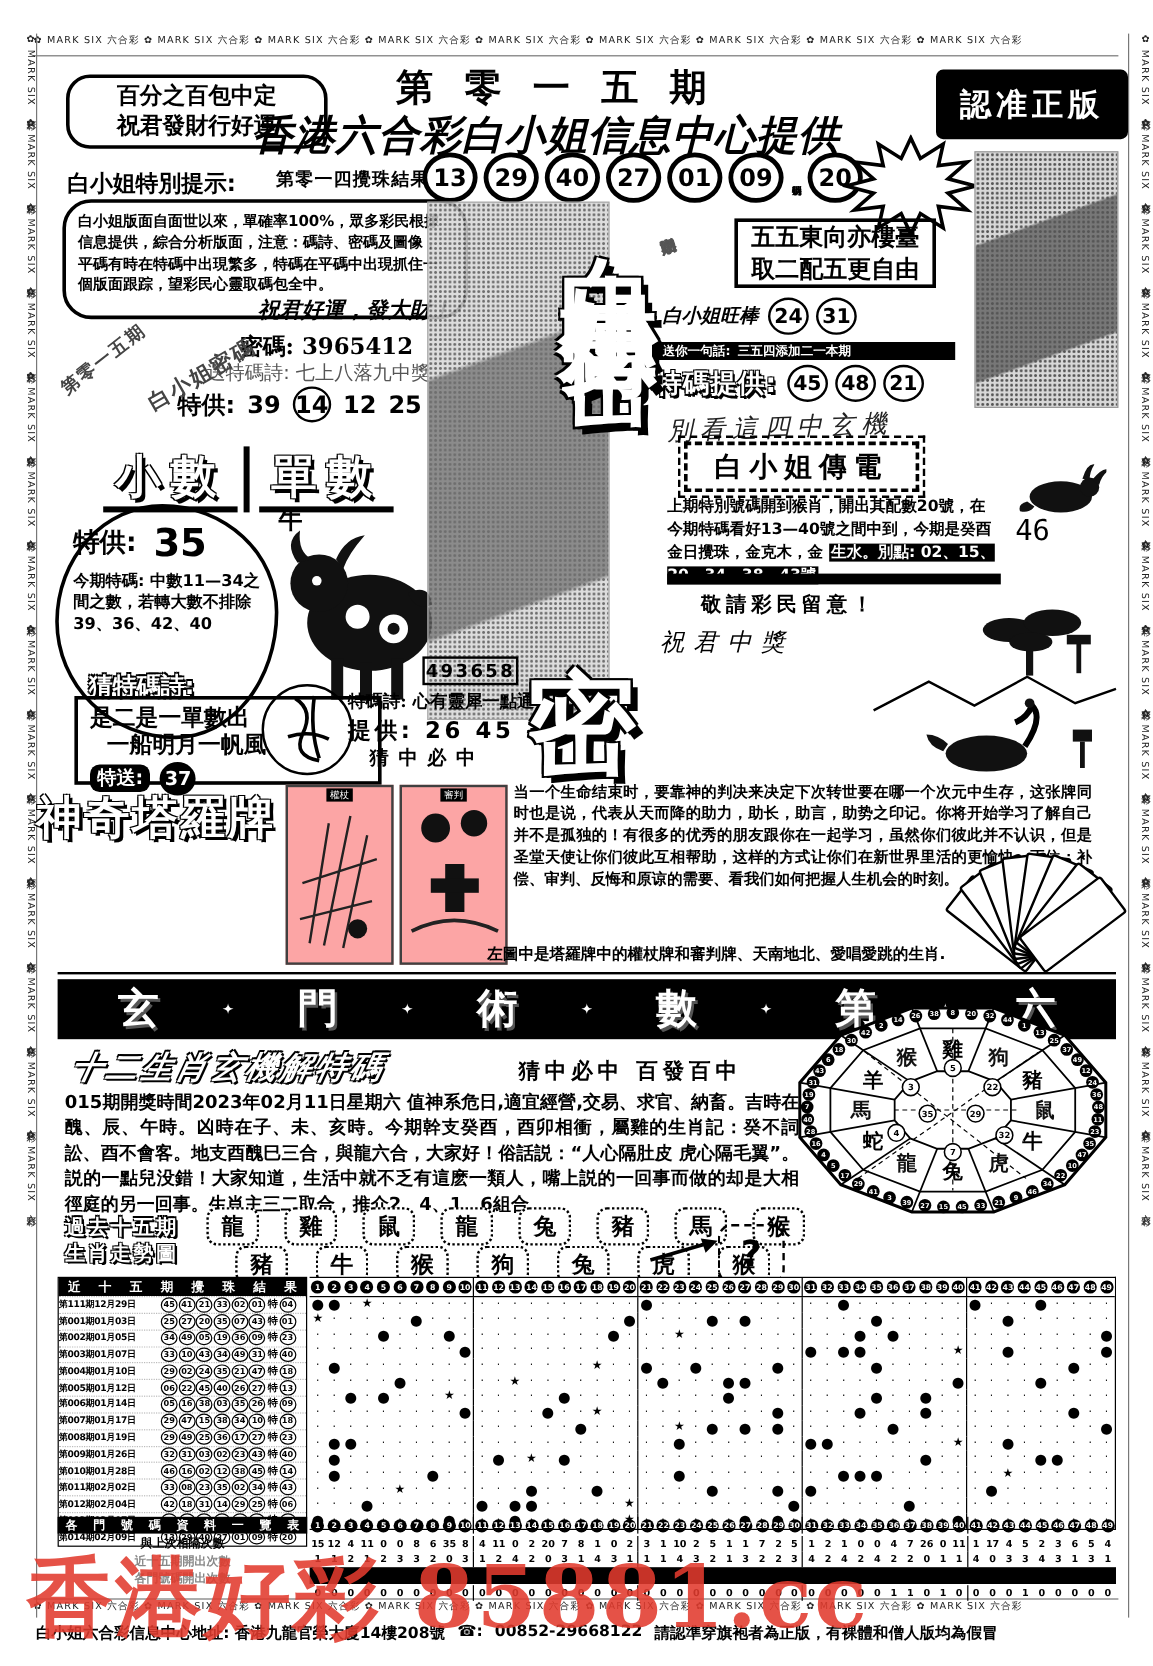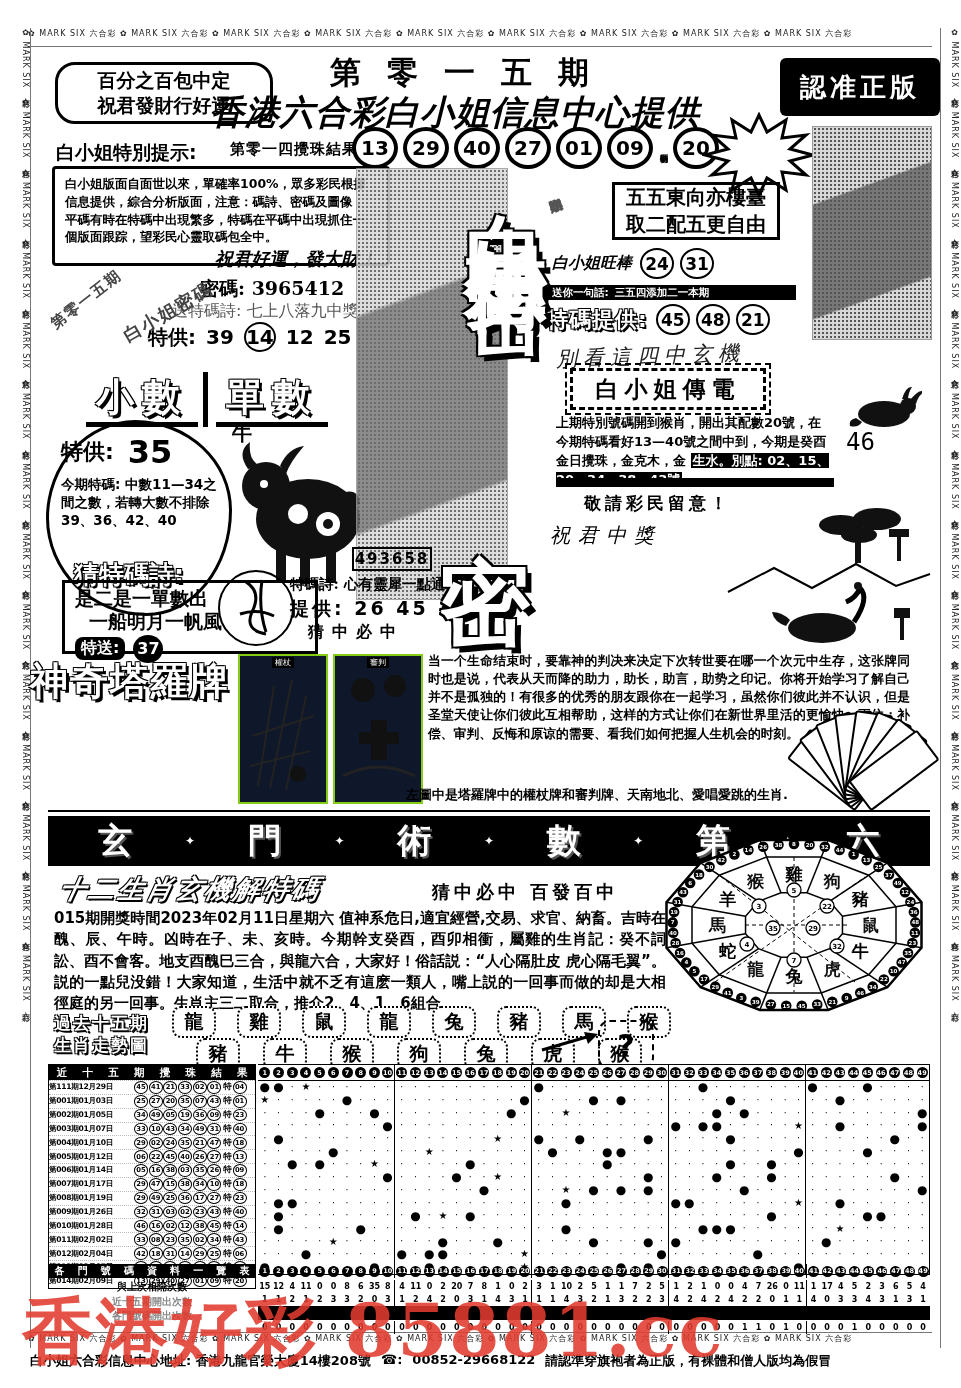--- a/index.html
+++ b/index.html
@@ -27,21 +27,21 @@
   .rc{width:38px;height:34px;border:4px solid #000;border-radius:50%;display:flex;align-items:center;
       justify-content:center;font-size:20px;font-weight:bold;background:#fff;}
   .sp-label{writing-mode:vertical-rl;font-size:8px;font-weight:bold;line-height:1;margin:0 1px;}
   .starburst{left:702px;top:112px;}
   .photo{background-color:#d8d8d8;background-image:radial-gradient(#555 1px,transparent 1.3px),
          linear-gradient(160deg,transparent 30%,rgba(40,40,40,.55) 31%,rgba(40,40,40,.55) 75%,transparent 76%);
          background-size:4px 4px,100% 100%;border:1px solid #999;}
   .photo-top{left:812px;top:126px;width:118px;height:212px;}
   .photo-center{left:356px;top:168px;width:150px;height:430px;opacity:.85;}
   
-  .intro-box{left:52px;top:166px;width:338px;height:100px;border:3px solid #000;border-radius:4px;
+  .intro-box{left:52px;top:166px;width:338px;height:100px;border:3px solid #000;border-radius:24px;
              padding:6px 10px;font-size:12.5px;font-weight:bold;line-height:1.42;box-sizing:border-box;}
   .intro-wish{text-align:right;font-size:18px;font-style:italic;font-family:"DejaVu Serif",serif;}
   .password-line{left:200px;top:276px;font-size:19px;font-weight:bold;font-family:"DejaVu Serif",serif;}
   .poem-line{left:172px;top:301px;font-size:16px;font-weight:normal;color:#555;}
   .supply-line{left:148px;top:322px;font-size:20px;font-weight:bold;display:flex;gap:10px;align-items:center;}
   .circ14{border:2px solid #000;border-radius:50%;width:28px;height:26px;display:inline-flex;
           align-items:center;justify-content:center;}
   .stamp{color:#444;font-size:15px;font-weight:bold;letter-spacing:2px;}
   
   .numhead{width:112px;height:50px;font-size:38px;letter-spacing:8px;text-align:center;
@@ -87,30 +87,30 @@
   
   .code-box{left:352px;top:547px;width:76px;height:20px;border:2px solid #000;display:flex;align-items:center;
             justify-content:center;font-size:15px;font-weight:bold;letter-spacing:2px;}
   .mm-poem{left:290px;top:575px;font-size:14.5px;font-weight:bold;font-family:"DejaVu Serif",serif;}
   .mm-supply{left:290px;top:596px;font-size:19px;font-weight:bold;letter-spacing:3px;}
   .mm-sure{left:308px;top:622px;font-size:16px;font-weight:bold;letter-spacing:8px;font-family:"DejaVu Serif",serif;}
   .seal{left:438px;top:542px;font-size:92px;font-weight:bold;font-family:"DejaVu Serif",serif;color:#fff;
         text-shadow:-2px -2px 0 #000,2px -2px 0 #000,-2px 2px 0 #000,2px 2px 0 #000,6px 6px 0 #000;}
   .sign-circle{left:216px;top:568px;}
   
-  .cai-title{left:74px;top:558px;font-size:25px;}
+  .cai-title{left:74px;top:558px;font-size:20px;}
   .cai-box{left:62px;top:580px;width:256px;height:74px;border:3px solid #000;padding:4px 10px;box-sizing:border-box;}
   .cai-line{font-size:19px;font-weight:bold;font-family:"DejaVu Serif",serif;line-height:1.2;}
   .cai-row{display:flex;align-items:center;gap:8px;margin-top:2px;}
   .tesong{background:#000;color:#fff;border-radius:8px;font-size:16px;font-weight:bold;padding:1px 6px;}
   .blk-circ{background:#000;color:#fff;border-radius:50%;width:30px;height:28px;display:inline-flex;
             align-items:center;justify-content:center;font-size:16px;font-weight:bold;}
   .tarot-title{left:30px;top:656px;font-size:38px;letter-spacing:2px;}
   .tarot-cards{left:238px;top:654px;display:flex;gap:5px;}
-  .tcard{width:86px;height:146px;border:2px solid #84cc16;background:#0f172a;position:relative;overflow:hidden;}
+  .tcard{width:86px;height:146px;border:2px solid #404040;background:#fca5a5;position:relative;overflow:hidden;}
   .tcard .lbl{position:absolute;top:1px;left:50%;transform:translateX(-50%);background:#000;color:#fff;
               font-size:8px;padding:0 3px;}
   .tarot-para{left:428px;top:652px;width:482px;font-size:12.8px;font-weight:600;line-height:1.42;text-align:justify;}
   .tarot-caption{left:406px;top:786px;font-size:13px;font-weight:bold;}
   .fan{left:792px;top:694px;width:126px;height:110px;}
   .fan i{position:absolute;left:52px;top:18px;width:34px;height:82px;border:2px solid #000;background:#fff;
          border-radius:3px;transform-origin:50% 95%;display:block;}
   
   .xm-banner{left:48px;top:816px;width:882px;height:50px;background:#000;display:flex;align-items:center;
              justify-content:space-around;padding:0 24px;box-sizing:border-box;}

